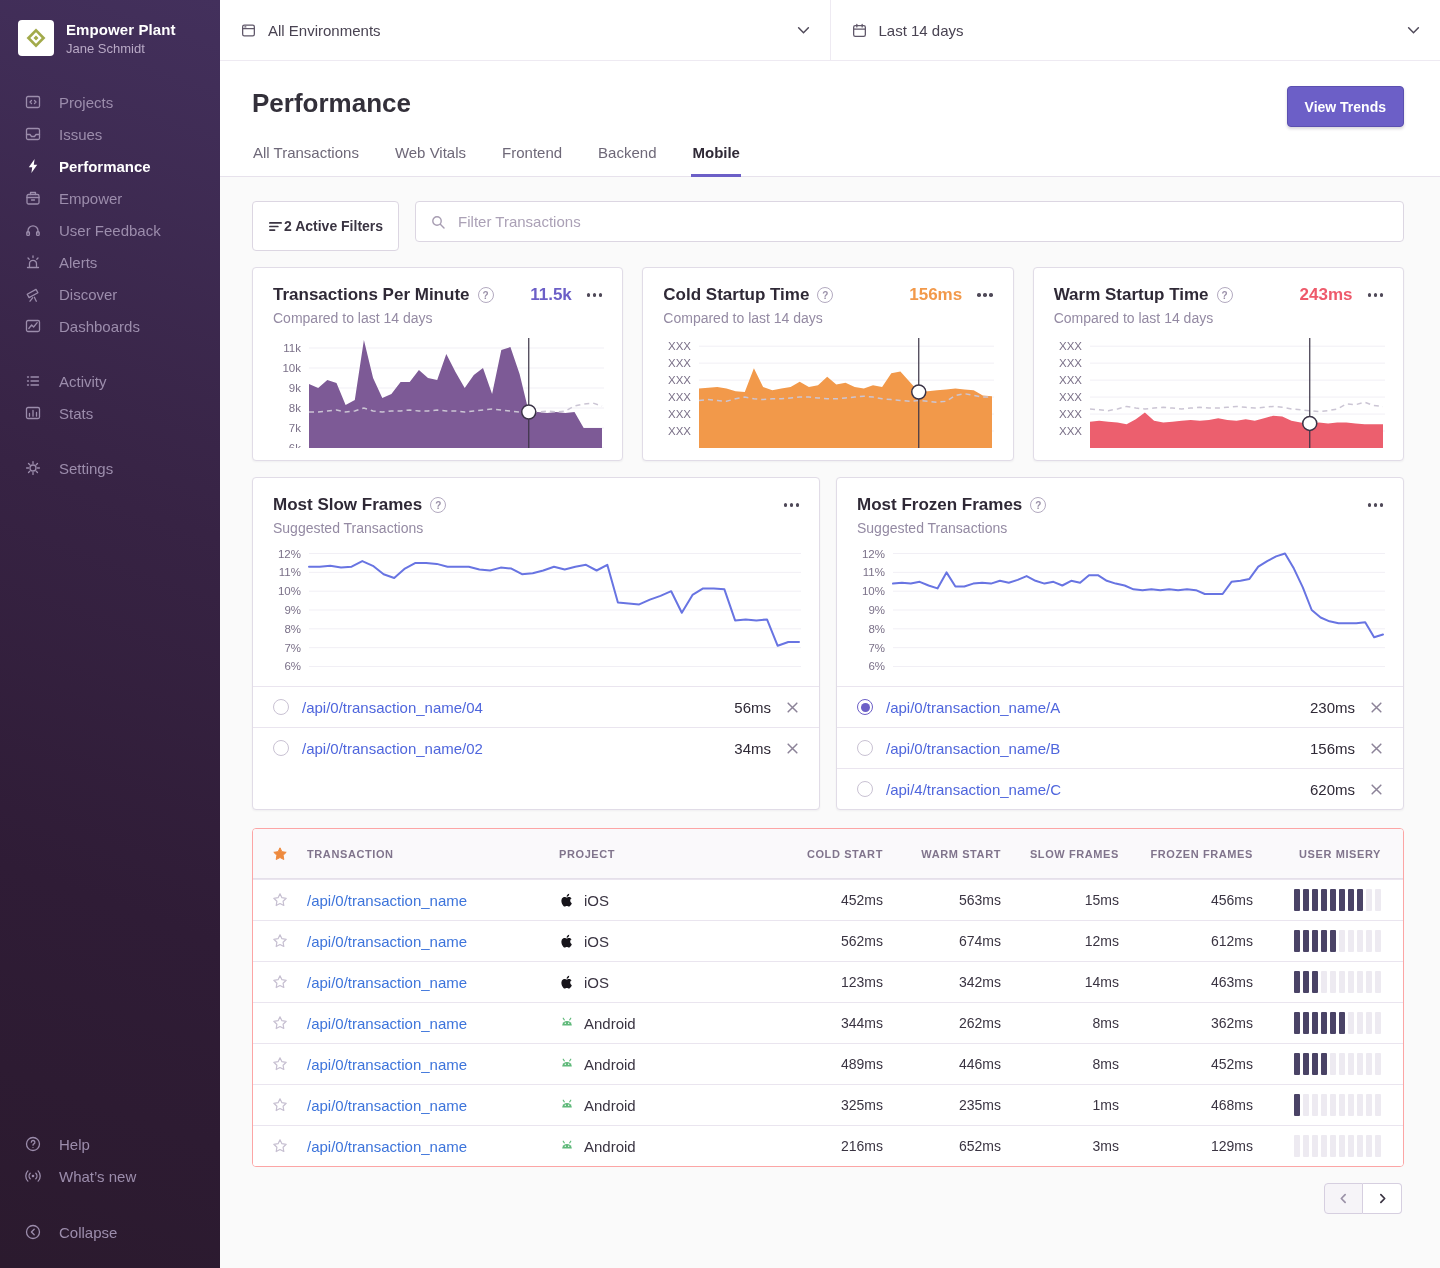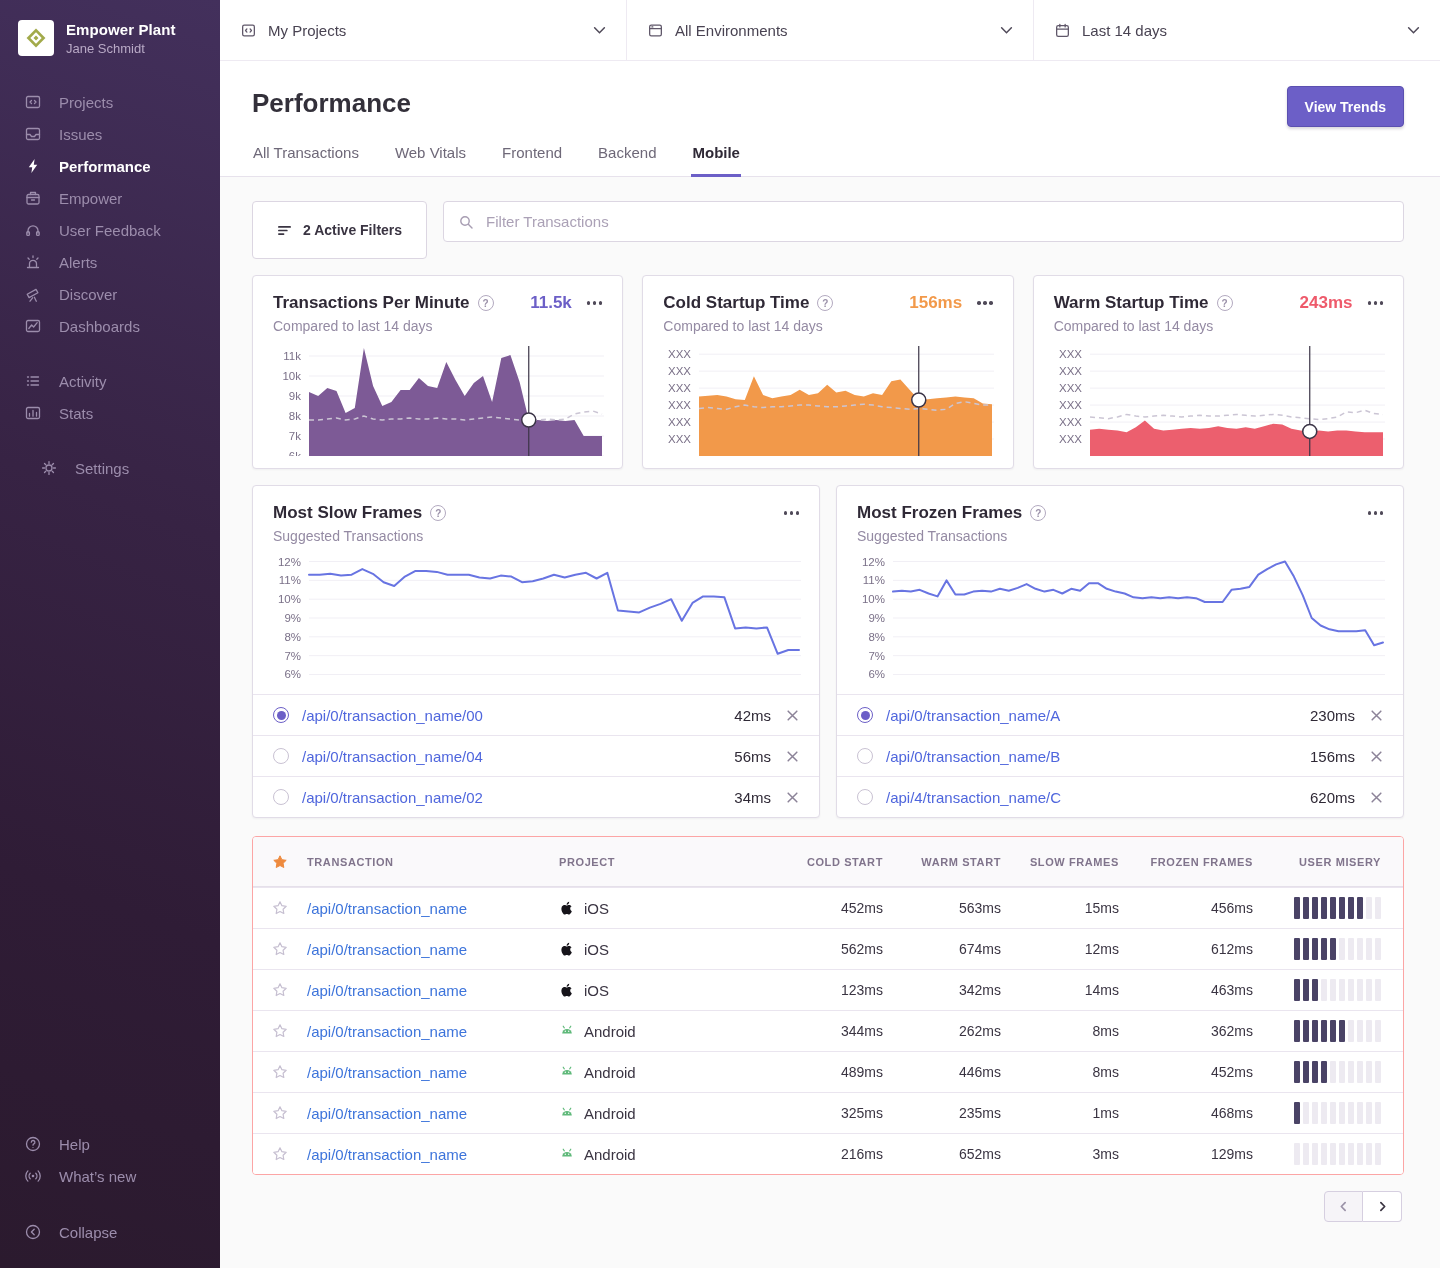--- a/index.html
+++ b/index.html
@@ -22,21 +22,21 @@
   .logo-box { width:36px; height:36px; background:#fff; border-radius:4px; flex:none;
     display:flex; align-items:center; justify-content:center; }
   .org-name { color:#fff; font-weight:700; font-size:15px; letter-spacing:.1px; }
   .org-user { color:#b9aac6; font-size:13px; margin-top:3px; }
   .sidebar ul { list-style:none; margin:0; padding:0; }
   .nav-item { display:flex; align-items:center; gap:17px; padding:7px 24px;
     font-size:15px; color:#9c8dac; cursor:pointer; }
   .nav-item.active { color:#fff; font-weight:700; }
   .nav-icon { width:18px; height:18px; flex:none; display:flex; }
   #nav-secondary { margin-top:23px; }
-  #nav-tertiary { margin-top:23px;margin-left:16px; }
+  #nav-tertiary { margin-top:23px; }
   .sidebar-bottom { margin-top:auto; }
   #nav-collapse { margin-top:24px; }
 
   
   .main { flex:1; min-width:0; display:flex; flex-direction:column; background:#fff; }
 
   .topbar { height:61px; flex:none; display:flex; border-bottom:1px solid #eeeaf2; background:#fff; }
   .tb-item { flex:1; display:flex; align-items:center; gap:11px; padding:0 20px;
     font-size:15px; color:#494352; cursor:pointer; border-left:1px solid #eeeaf2; }
   .tb-item:first-child { border-left:none; }
@@ -49,22 +49,22 @@
     padding:0 17px; height:41px; font-size:14px; font-weight:700; font-family:inherit; cursor:pointer;
     box-shadow:0 2px 3px rgba(45,35,60,.18); }
   .tabs { display:flex; gap:34px; padding:0 32px; margin-top:17px; border-bottom:1px solid #e7e2ec; }
   .tab { padding:0 1px 13px; font-size:15px; color:#6e6878; cursor:pointer;
     border-bottom:3px solid transparent; margin-bottom:-1px; }
   .tab.active { color:#2f2936; font-weight:700; border-bottom-color:#6c5fc7; }
 
   .content { flex:1; background:#fafafa; padding:24px 36px 0 32px; overflow:hidden; }
 
   .filter-row { display:flex; gap:16px; margin-bottom:16px; }
-  .filter-btn { display:flex; align-items:center; gap:11px; background:#fff; border:1px solid #dcd6e2;
-    border-radius:4px; padding:0 24px; height:58px; font-weight:700; font-size:14px; color:#3a3442; cursor:pointer; }
+  .filter-btn { display:flex; align-items:center; gap:1px; background:#fff; border:1px solid #dcd6e2;
+    border-radius:4px; padding:0 15px; height:50px; font-weight:700; font-size:14px; color:#3a3442; cursor:pointer; }
   .filter-btn .ficon { display:flex; color:#3a3442; }
   .searchbar { flex:1; display:flex; align-items:center; gap:10px; background:#fff;
     border:1px solid #dcd6e2; border-radius:4px; padding:0 14px; height:41px; }
   .searchbar .sicon { display:flex; color:#a79db2; }
   .searchbar input { border:none; outline:none; flex:1; font-size:15px; color:#3a3442;
     font-family:inherit; background:transparent; }
   .searchbar input::placeholder { color:#aba1b6; }
 
   .cards3 { display:grid; grid-template-columns:repeat(3,1fr); gap:19px; margin-bottom:16px; }
   .cards2 { display:grid; grid-template-columns:repeat(2,1fr); gap:16px; margin-bottom:18px; }
@@ -274,34 +274,20 @@
             </span>
             <span>Collapse</span>
           </li>
         </ul>
     </div>
   </aside>
 
   <div class="main">
 
     <div class="topbar">
-      <div class="tb-item">
-        <span class="tb-icon">
-          <svg width="17" height="17" viewBox="0 0 16 16" fill="none" stroke="currentColor" stroke-width="1.2" stroke-linecap="round" stroke-linejoin="round">
-              <rect x="2.5" y="3" width="11" height="10" rx="1.5"></rect>
-              <path d="M6.5 6.5 5.2 8l1.3 1.5M9.5 6.5 10.8 8 9.5 9.5"></path>
-            </svg>
-        </span>
-        <span>My Projects</span>
-        <span class="chev">
-          <svg width="13" height="9" viewBox="0 0 12 8" fill="none" stroke="currentColor" stroke-width="1.4" stroke-linecap="round">
-              <path d="M1.5 1.5 6 6l4.5-4.5"></path>
-            </svg>
-        </span>
-      </div>
       <div class="tb-item">
         <span class="tb-icon">
           <svg width="17" height="17" viewBox="0 0 16 16" fill="none" stroke="currentColor" stroke-width="1.2" stroke-linecap="round" stroke-linejoin="round">
               <rect x="2.5" y="3" width="11" height="10" rx="1.5"></rect>
               <path d="M2.5 6.2h11M4.6 4.6h.9"></path>
             </svg>
         </span>
         <span>All Environments</span>
         <span class="chev">
           <svg width="13" height="9" viewBox="0 0 12 8" fill="none" stroke="currentColor" stroke-width="1.4" stroke-linecap="round">
@@ -497,32 +483,20 @@
                   <text x="28" y="86.8235294117647" text-anchor="end" font-size="11.5" fill="#7a7088" font-family="&quot;Liberation Sans&quot;, sans-serif">8%</text>
                   <line x1="36" x2="528" y1="101.6470588235294" y2="101.6470588235294" stroke="#f1eff5" stroke-width="1"></line>
                   <text x="28" y="105.6470588235294" text-anchor="end" font-size="11.5" fill="#7a7088" font-family="&quot;Liberation Sans&quot;, sans-serif">7%</text>
                   <line x1="36" x2="528" y1="120.47058823529412" y2="120.47058823529412" stroke="#f1eff5" stroke-width="1"></line>
                   <text x="28" y="124.47058823529412" text-anchor="end" font-size="11.5" fill="#7a7088" font-family="&quot;Liberation Sans&quot;, sans-serif">6%</text>
                   <polyline points="36.0,20.7 46.7,20.7 57.3,19.8 68.0,21.6 78.6,20.7 89.3,15.1 99.9,19.8 110.6,28.2 121.2,32.0 131.9,22.6 142.5,16.9 153.2,16.9 163.8,17.9 174.5,20.7 185.1,20.7 195.8,20.7 206.4,23.5 217.1,24.5 227.7,21.6 238.4,22.6 249.0,28.2 259.7,27.3 270.3,24.5 281.0,20.7 291.7,23.5 302.3,20.7 313.0,18.8 323.6,24.5 334.3,18.8 344.9,56.5 355.6,57.4 366.2,58.4 376.9,53.6 387.5,49.9 398.2,45.2 408.8,66.8 419.5,48.9 430.1,42.4 440.8,42.4 451.4,43.3 462.1,74.4 472.7,73.4 483.4,74.4 494.0,73.4 504.7,99.8 515.3,96.0 526.0,96.0" fill="none" stroke="#6874e2" stroke-width="2" stroke-linejoin="round" stroke-linecap="round"></polyline>
                 </svg>
               </div>
           </div>
           <div class="wlist" id="wlist-0">
-              <div class="wrow">
-                <span class="radio sel">
-                  <i></i>
-                </span>
-                <a class="wlink">/api/0/transaction_name/00</a>
-                <span class="wval">42ms</span>
-                <span class="xbtn">
-                  <svg width="13" height="13" viewBox="0 0 12 12" fill="none" stroke="currentColor" stroke-width="1.4" stroke-linecap="round">
-                    <path d="M2 2l8 8M10 2l-8 8"></path>
-                  </svg>
-                </span>
-              </div>
               <div class="wrow">
                 <span class="radio"></span>
                 <a class="wlink">/api/0/transaction_name/04</a>
                 <span class="wval">56ms</span>
                 <span class="xbtn">
                   <svg width="13" height="13" viewBox="0 0 12 12" fill="none" stroke="currentColor" stroke-width="1.4" stroke-linecap="round">
                     <path d="M2 2l8 8M10 2l-8 8"></path>
                   </svg>
                 </span>
               </div>

